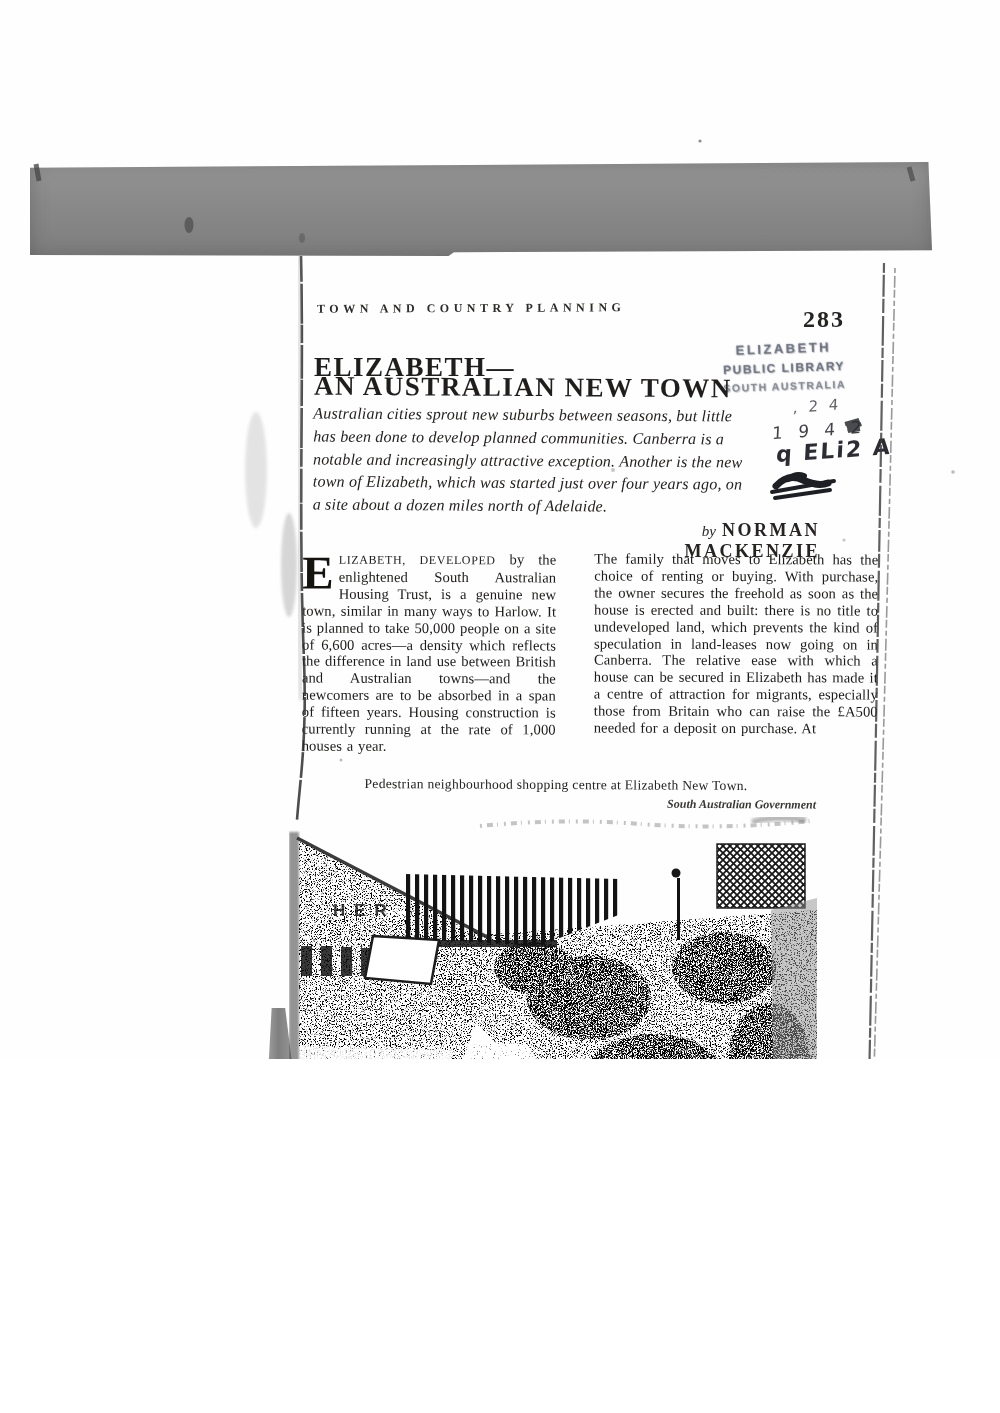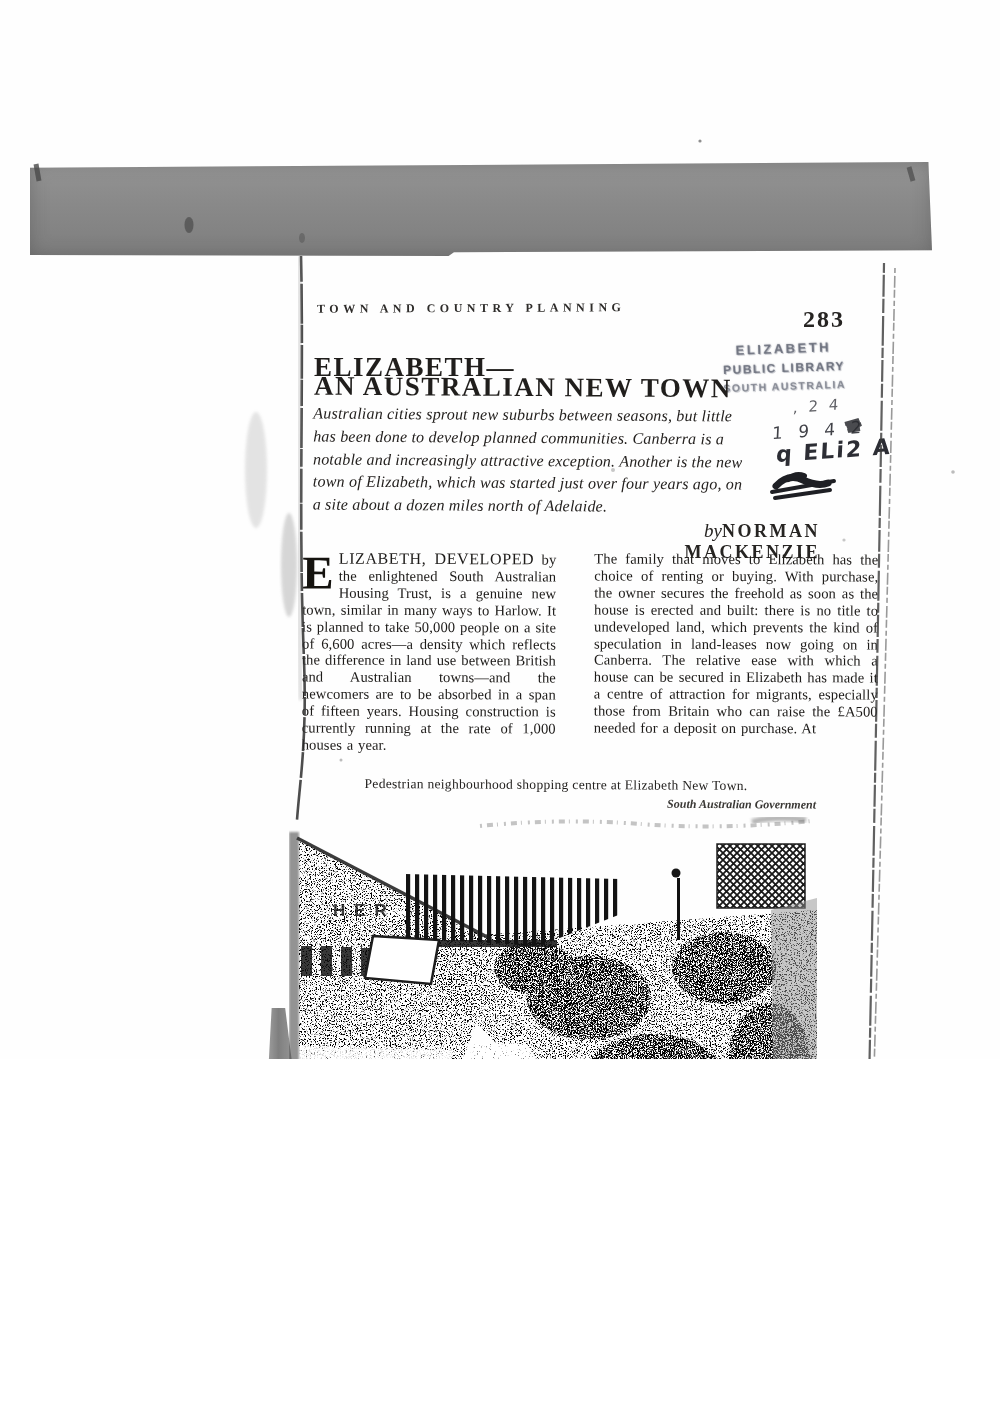--- a/index.html
+++ b/index.html
@@ -25,42 +25,42 @@
   .journal{left:317px;top:301px;font-family:"Liberation Serif",serif;font-size:12px;font-weight:bold;
     letter-spacing:4.5px;color:#2e2c2a;transform:rotate(-.3deg);}
   .pageno{left:803px;top:306px;font-size:24px;font-weight:bold;letter-spacing:2px;color:#262422;}
   .title{left:314px;font-weight:bold;color:#201e1c;letter-spacing:1.5px;font-size:27px;line-height:30px;}
   .title.l1{top:352px;}
   .title.l2{top:372px;transform:rotate(.35deg);}
 
   .standfirst{left:313px;top:404px;width:434px;font-style:italic;font-size:16px;line-height:22.8px;
     color:#24211f;transform:rotate(.4deg);letter-spacing:.2px;}
   .byline{left:610px;top:520px;width:210px;text-align:right;color:#262422;}
-  .byline .by{font-style:italic;font-size:19px;}
+  .byline .by{font-style:italic;font-size:15px;margin-right:6px;}
   .byline .who{font-size:18px;font-weight:bold;letter-spacing:2.5px;}
 
   
   .stamp{left:716px;top:341px;width:136px;text-align:center;transform:rotate(-2deg);
     font-family:"Liberation Sans",sans-serif;font-weight:bold;color:rgba(82,88,102,.58);
     text-shadow:0 0 1.5px rgba(90,96,112,.65),1px 1px 0 rgba(90,96,112,.25);}
   .stamp .s1{font-size:13px;letter-spacing:2.5px;}
   .stamp .s2{font-size:12px;letter-spacing:1.5px;margin-top:5px;}
   .stamp .s3{font-size:10.5px;letter-spacing:1.5px;margin-top:5px;opacity:.85;}
   .hw{font-family:"DejaVu Sans",sans-serif;color:#2c2d34;transform:rotate(-4deg) skewX(-7deg);}
   .hw1{left:793px;top:397px;font-size:15px;letter-spacing:3px;opacity:.75;}
   .hw2{left:772px;top:420px;font-size:17px;letter-spacing:5px;opacity:.9;}
   .hw3{left:776px;top:438px;font-size:22px;letter-spacing:2px;font-weight:bold;}
 
   
   .col{top:551px;font-size:14.6px;line-height:16.9px;text-align:justify;color:#1d1b19;
     letter-spacing:.1px;word-spacing:1px;transform:rotate(.2deg);}
   .col-left{left:302px;width:254px;}
   .col-right{left:594px;width:284px;}
   .dropcap{float:left;font-size:47px;line-height:40px;font-weight:bold;padding:2px 5px 0 0;color:#15130f;}
-  .lead-caps{font-size:16px;letter-spacing:.6px;}
+  .lead-caps{font-size:12px;letter-spacing:.6px;}
 
   
   .caption{left:300px;top:777px;width:512px;text-align:center;font-size:13.5px;color:#242220;
     letter-spacing:.3px;transform:rotate(.3deg);}
   .credit{left:598px;top:797px;width:218px;text-align:right;font-style:italic;font-weight:bold;
     font-size:12px;color:#3a3835;transform:rotate(.3deg);}
 
   .photo{left:289px;top:818px;width:528px;height:352px;}
   .overlay{left:0;top:0;width:1000px;height:1413px;pointer-events:none;}
 </style>

